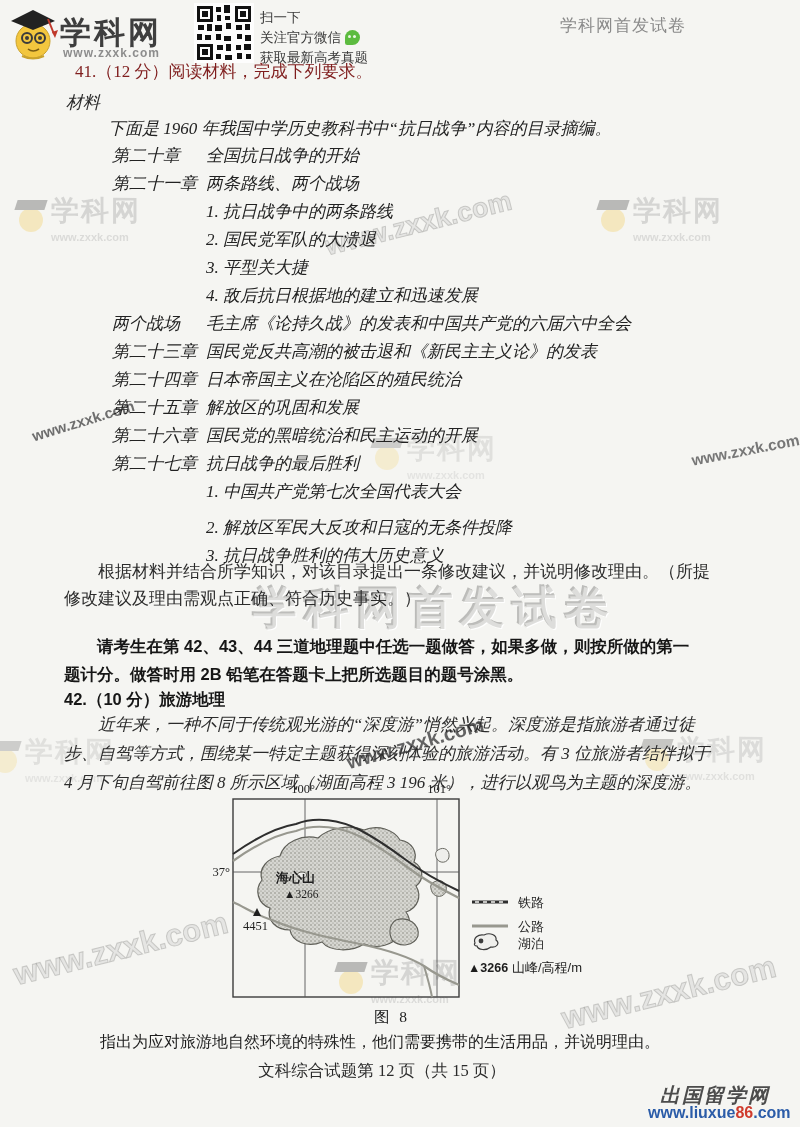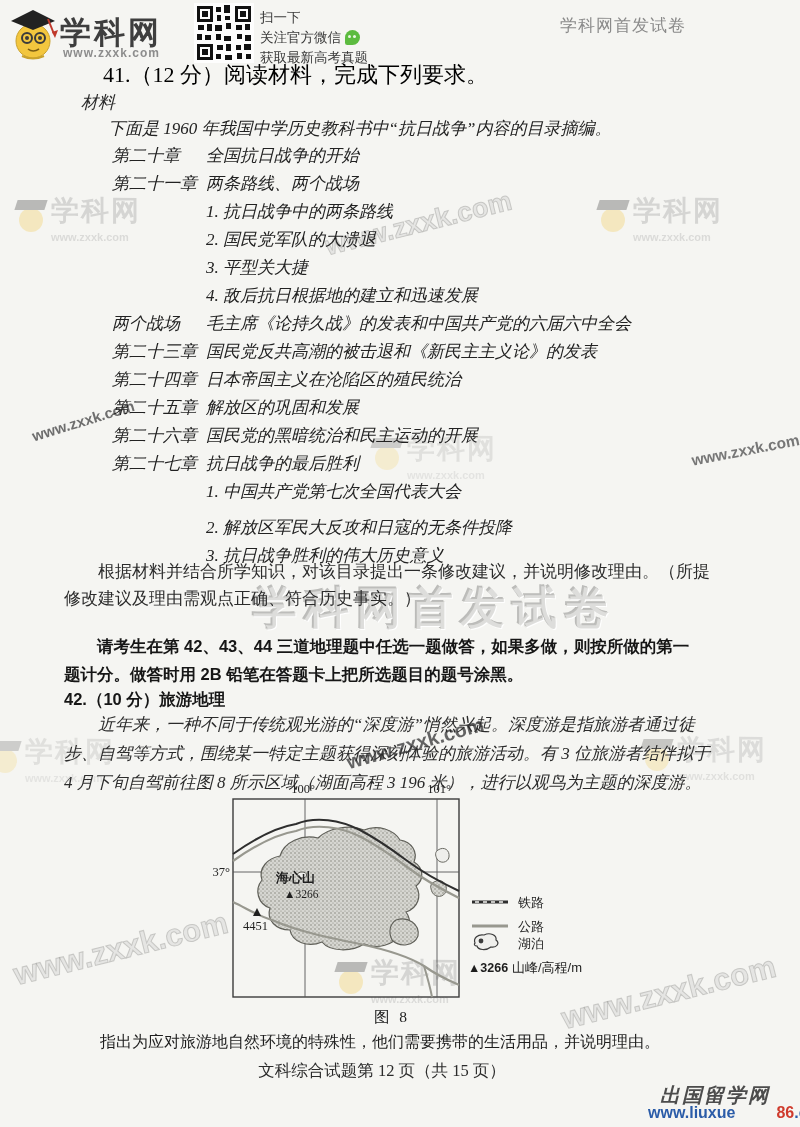--- a/index.html
+++ b/index.html
@@ -17,34 +17,34 @@
   
   .brand-text { font-family:"Liberation Sans",sans-serif; font-weight:bold; font-size:31px; color:#3e3e3e; letter-spacing:3px; }
   .brand-url  { font-family:"Liberation Sans",sans-serif; font-weight:bold; font-size:12px; color:#8d8d8d; letter-spacing:1px; }
   .qr-lines { font-family:"Liberation Sans",sans-serif; font-size:13.5px; color:#3a3a3a; line-height:20px; }
   .wechat-dot { display:inline-block; width:15px; height:15px; background:#5cbb3f; border-radius:50% 50% 50% 15%; vertical-align:-3px; margin-left:4px; position:relative; }
   .wechat-dot::before { content:""; position:absolute; left:3px; top:5px; width:3px; height:3px; border-radius:50%; background:#eaf6e4; box-shadow:5px 0 0 #eaf6e4; }
   .mast-title { font-family:"Liberation Sans",sans-serif; font-size:17px; color:#8a8a8a; letter-spacing:1px; }
   .mast-url { font-family:"Liberation Sans",sans-serif; font-size:15.5px; font-weight:bold; color:#c5352a; }
 
   
-  .h41 { font-size:22px; color:#000000;margin-left:28px; }
+  .h41 { font-size:17px; color:#7f1d1d; }
   .material-label { font-size:17px; }
   .toc { font-size:17px; color:#222; font-style:italic; line-height:28px; }
   .toc .chap { display:inline-block; width:94px; font-style:italic; }
   .toc-sub { padding-left:94px; }
   .para { line-height:27px; }
   .notice { font-family:"Liberation Sans",sans-serif; font-weight:bold; color:#161616; line-height:28px; font-size:16.5px; }
   .h42 { font-family:"Liberation Sans",sans-serif; font-weight:bold; font-size:16.5px; color:#161616; }
   .p42 { font-style:italic; line-height:29px; }
   .task42 { font-family:"Liberation Sans",sans-serif; font-size:16px; color:#1d1d1d; }
   .footer-page { text-align:center; font-size:16.5px; color:#2b2b2b; }
   .liuxue-brand { font-family:"Liberation Sans",sans-serif; font-weight:bold; font-size:20px; color:#4c4c4c; letter-spacing:2px; }
   .liuxue-url { font-family:"Liberation Sans",sans-serif; font-weight:bold; font-size:16px; color:#2b5ca8; }
-  .liuxue-url .red86 { color:#cf3b2d;padding-left:41px; }
+  .liuxue-url .red86 { color:#cf3b2d; }
 
   
   .wm { pointer-events:none; }
   .wm-url {
     font-family:"Liberation Sans",sans-serif; font-weight:bold; color:#9a9a9a;
     transform:rotate(-14deg); transform-origin:left top; white-space:nowrap;
   }
   .wm-url.outline { color:rgba(150,150,148,0.16); -webkit-text-stroke:1px rgba(140,140,138,0.38); }
   .wm-banner {
     font-family:"Liberation Sans",sans-serif; font-weight:bold; font-size:45px; letter-spacing:7px;
@@ -172,21 +172,21 @@
   </div>
   <div class="abs qr-lines" style="left:260px; top:8px;">
     <div>扫一下</div>
     <div><span>关注官方微信</span><span class="wechat-dot"></span></div>
     <div>获取最新高考真题</div>
   </div>
 
   <div class="abs mast-title" style="left:560px; top:14px;">学科网首发试卷</div>
 
   <div class="abs h41" style="left:75px; top:60px;">41.（12 分）阅读材料，完成下列要求。</div>
-  <div class="abs material-label kai" style="left:66px; top:91px;margin-left:15px;">材料</div>
+  <div class="abs material-label kai" style="left:66px; top:91px;">材料</div>
   <div class="abs kai" style="left:108px; top:117px; font-size:17px; color:#222;">下面是 1960 年我国中学历史教科书中“抗日战争”内容的目录摘编。</div>
 
   <div class="abs toc" style="left:112px; top:142px; width:620px;font-family:Liberation Serif, serif;">
     <div><span class="chap">第二十章</span><span>全国抗日战争的开始</span></div>
     <div><span class="chap">第二十一章</span><span>两条路线、两个战场</span></div>
     <div class="toc-sub">1. 抗日战争中的两条路线</div>
     <div class="toc-sub">2. 国民党军队的大溃退</div>
     <div class="toc-sub">3. 平型关大捷</div>
     <div class="toc-sub">4. 敌后抗日根据地的建立和迅速发展</div>
     <div><span class="chap">两个战场</span><span>毛主席《论持久战》的发表和中国共产党的六届六中全会</span></div>

